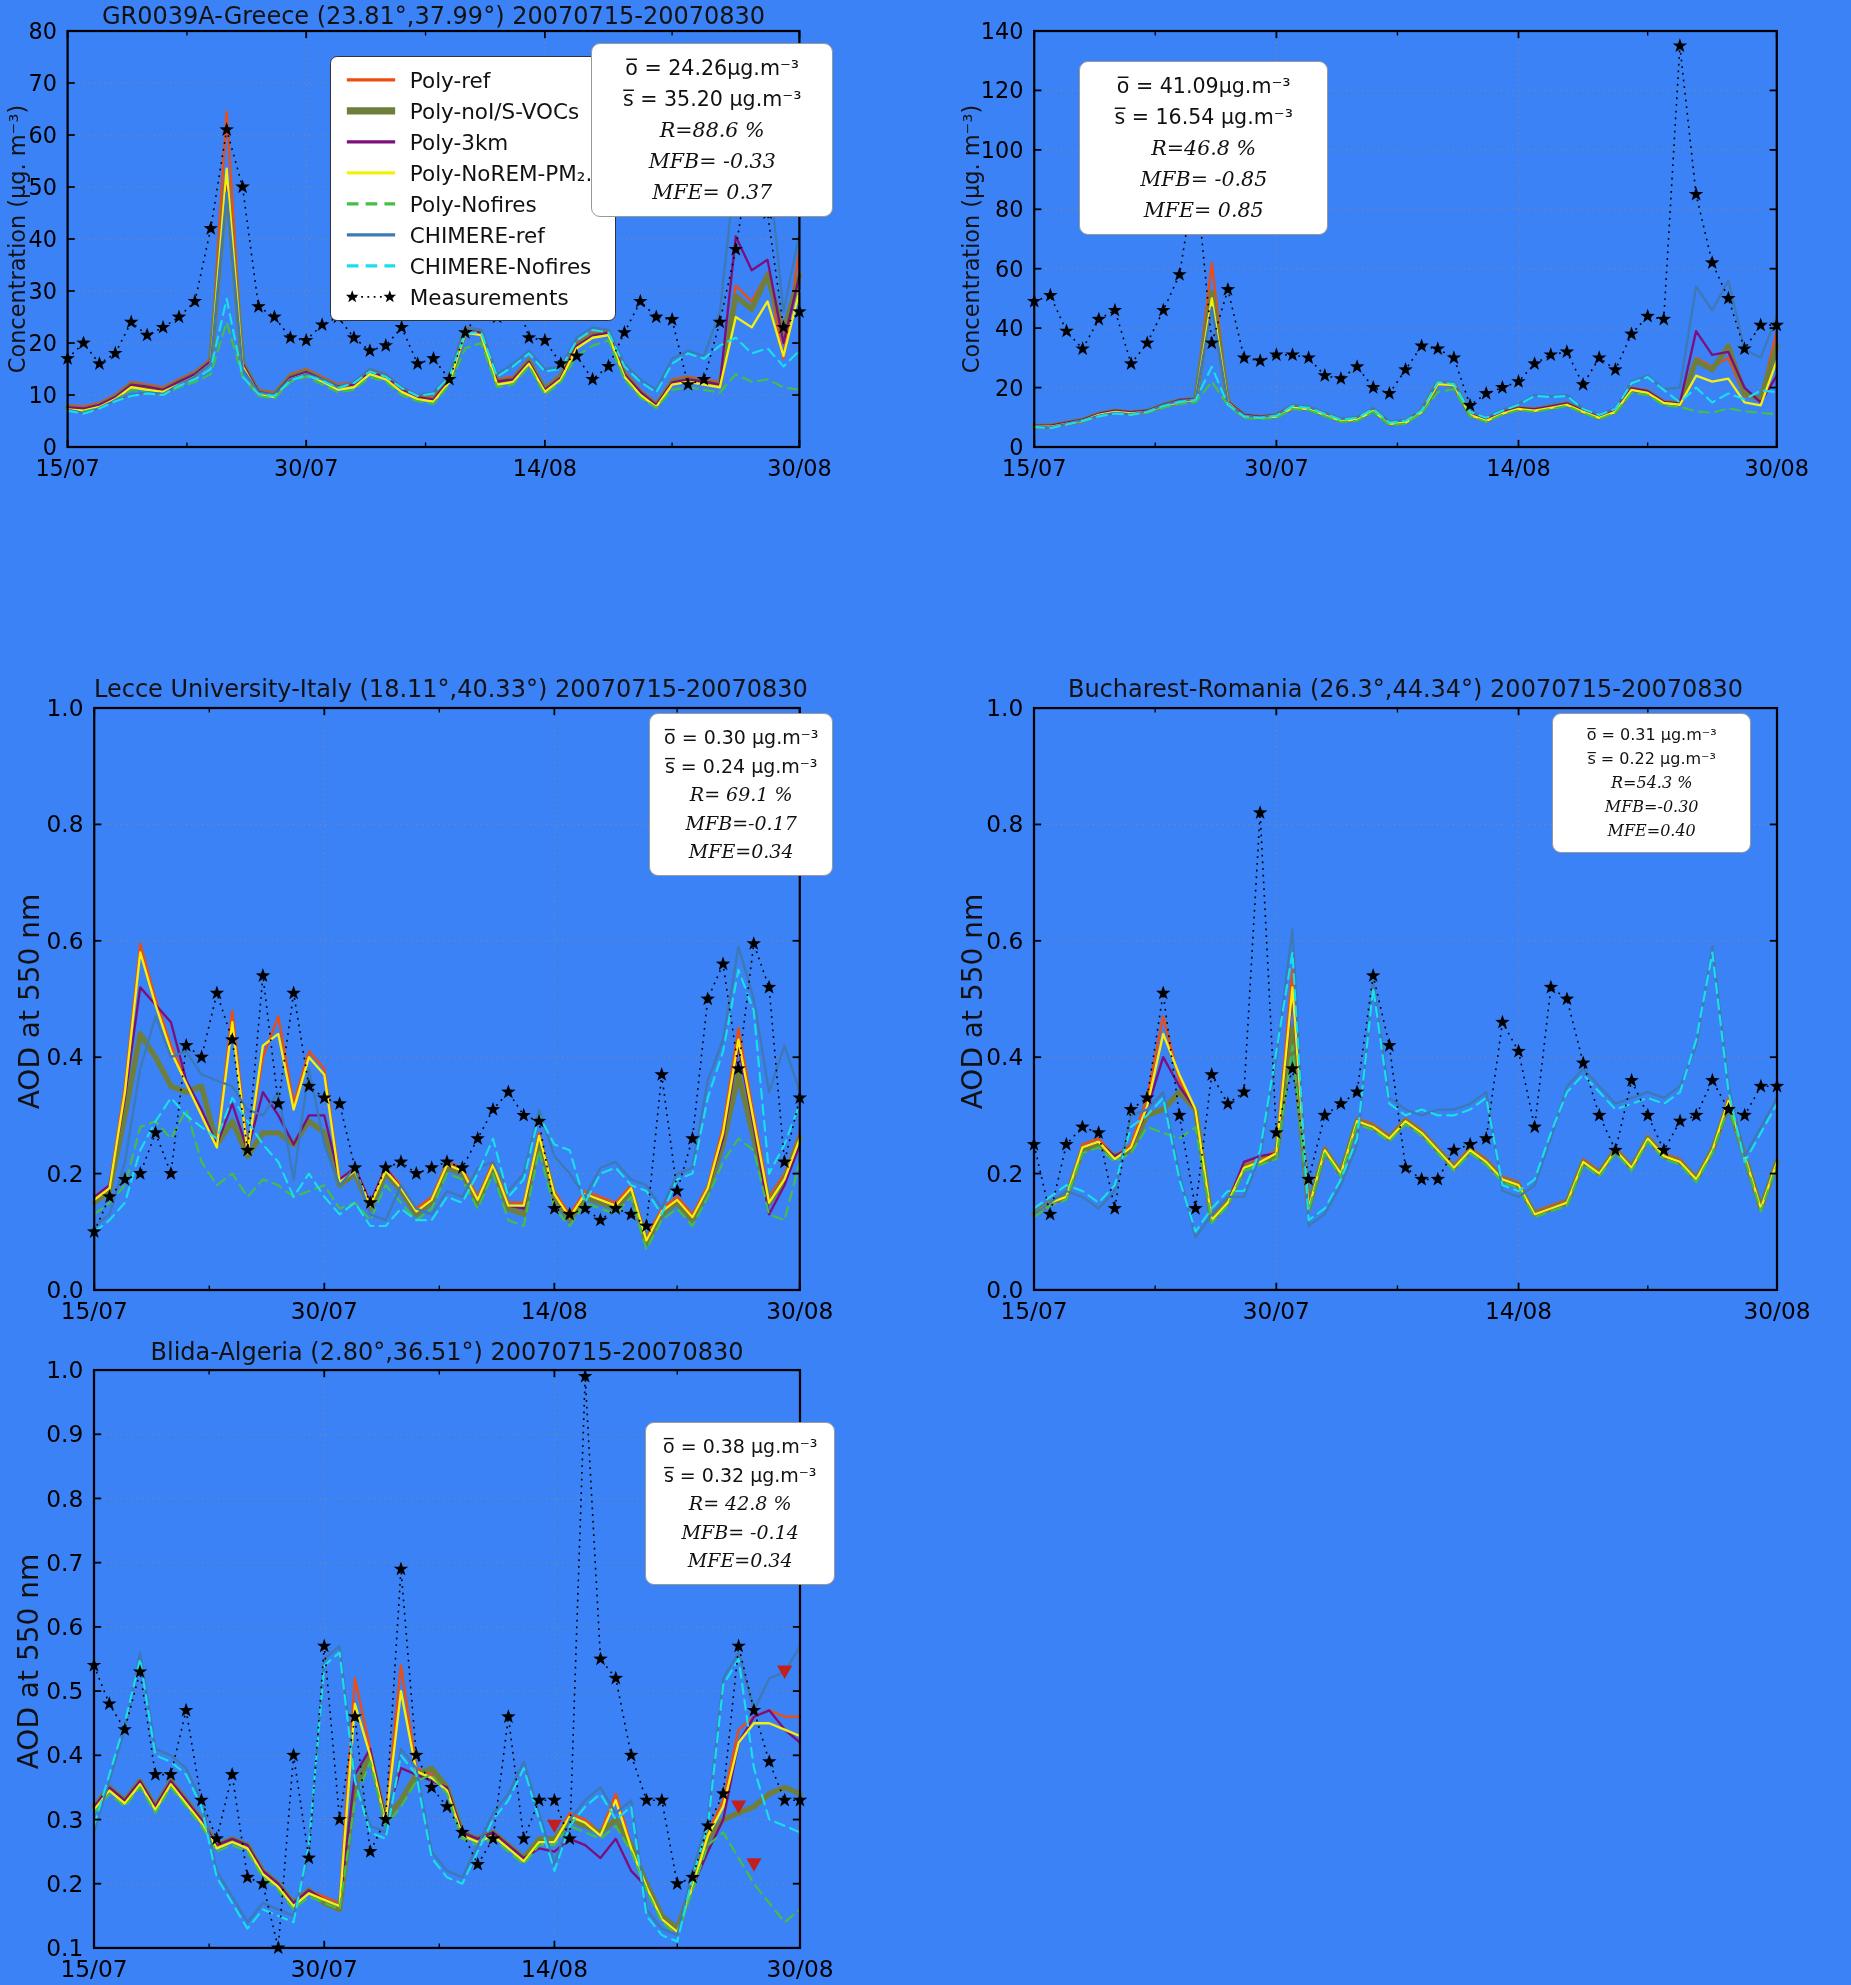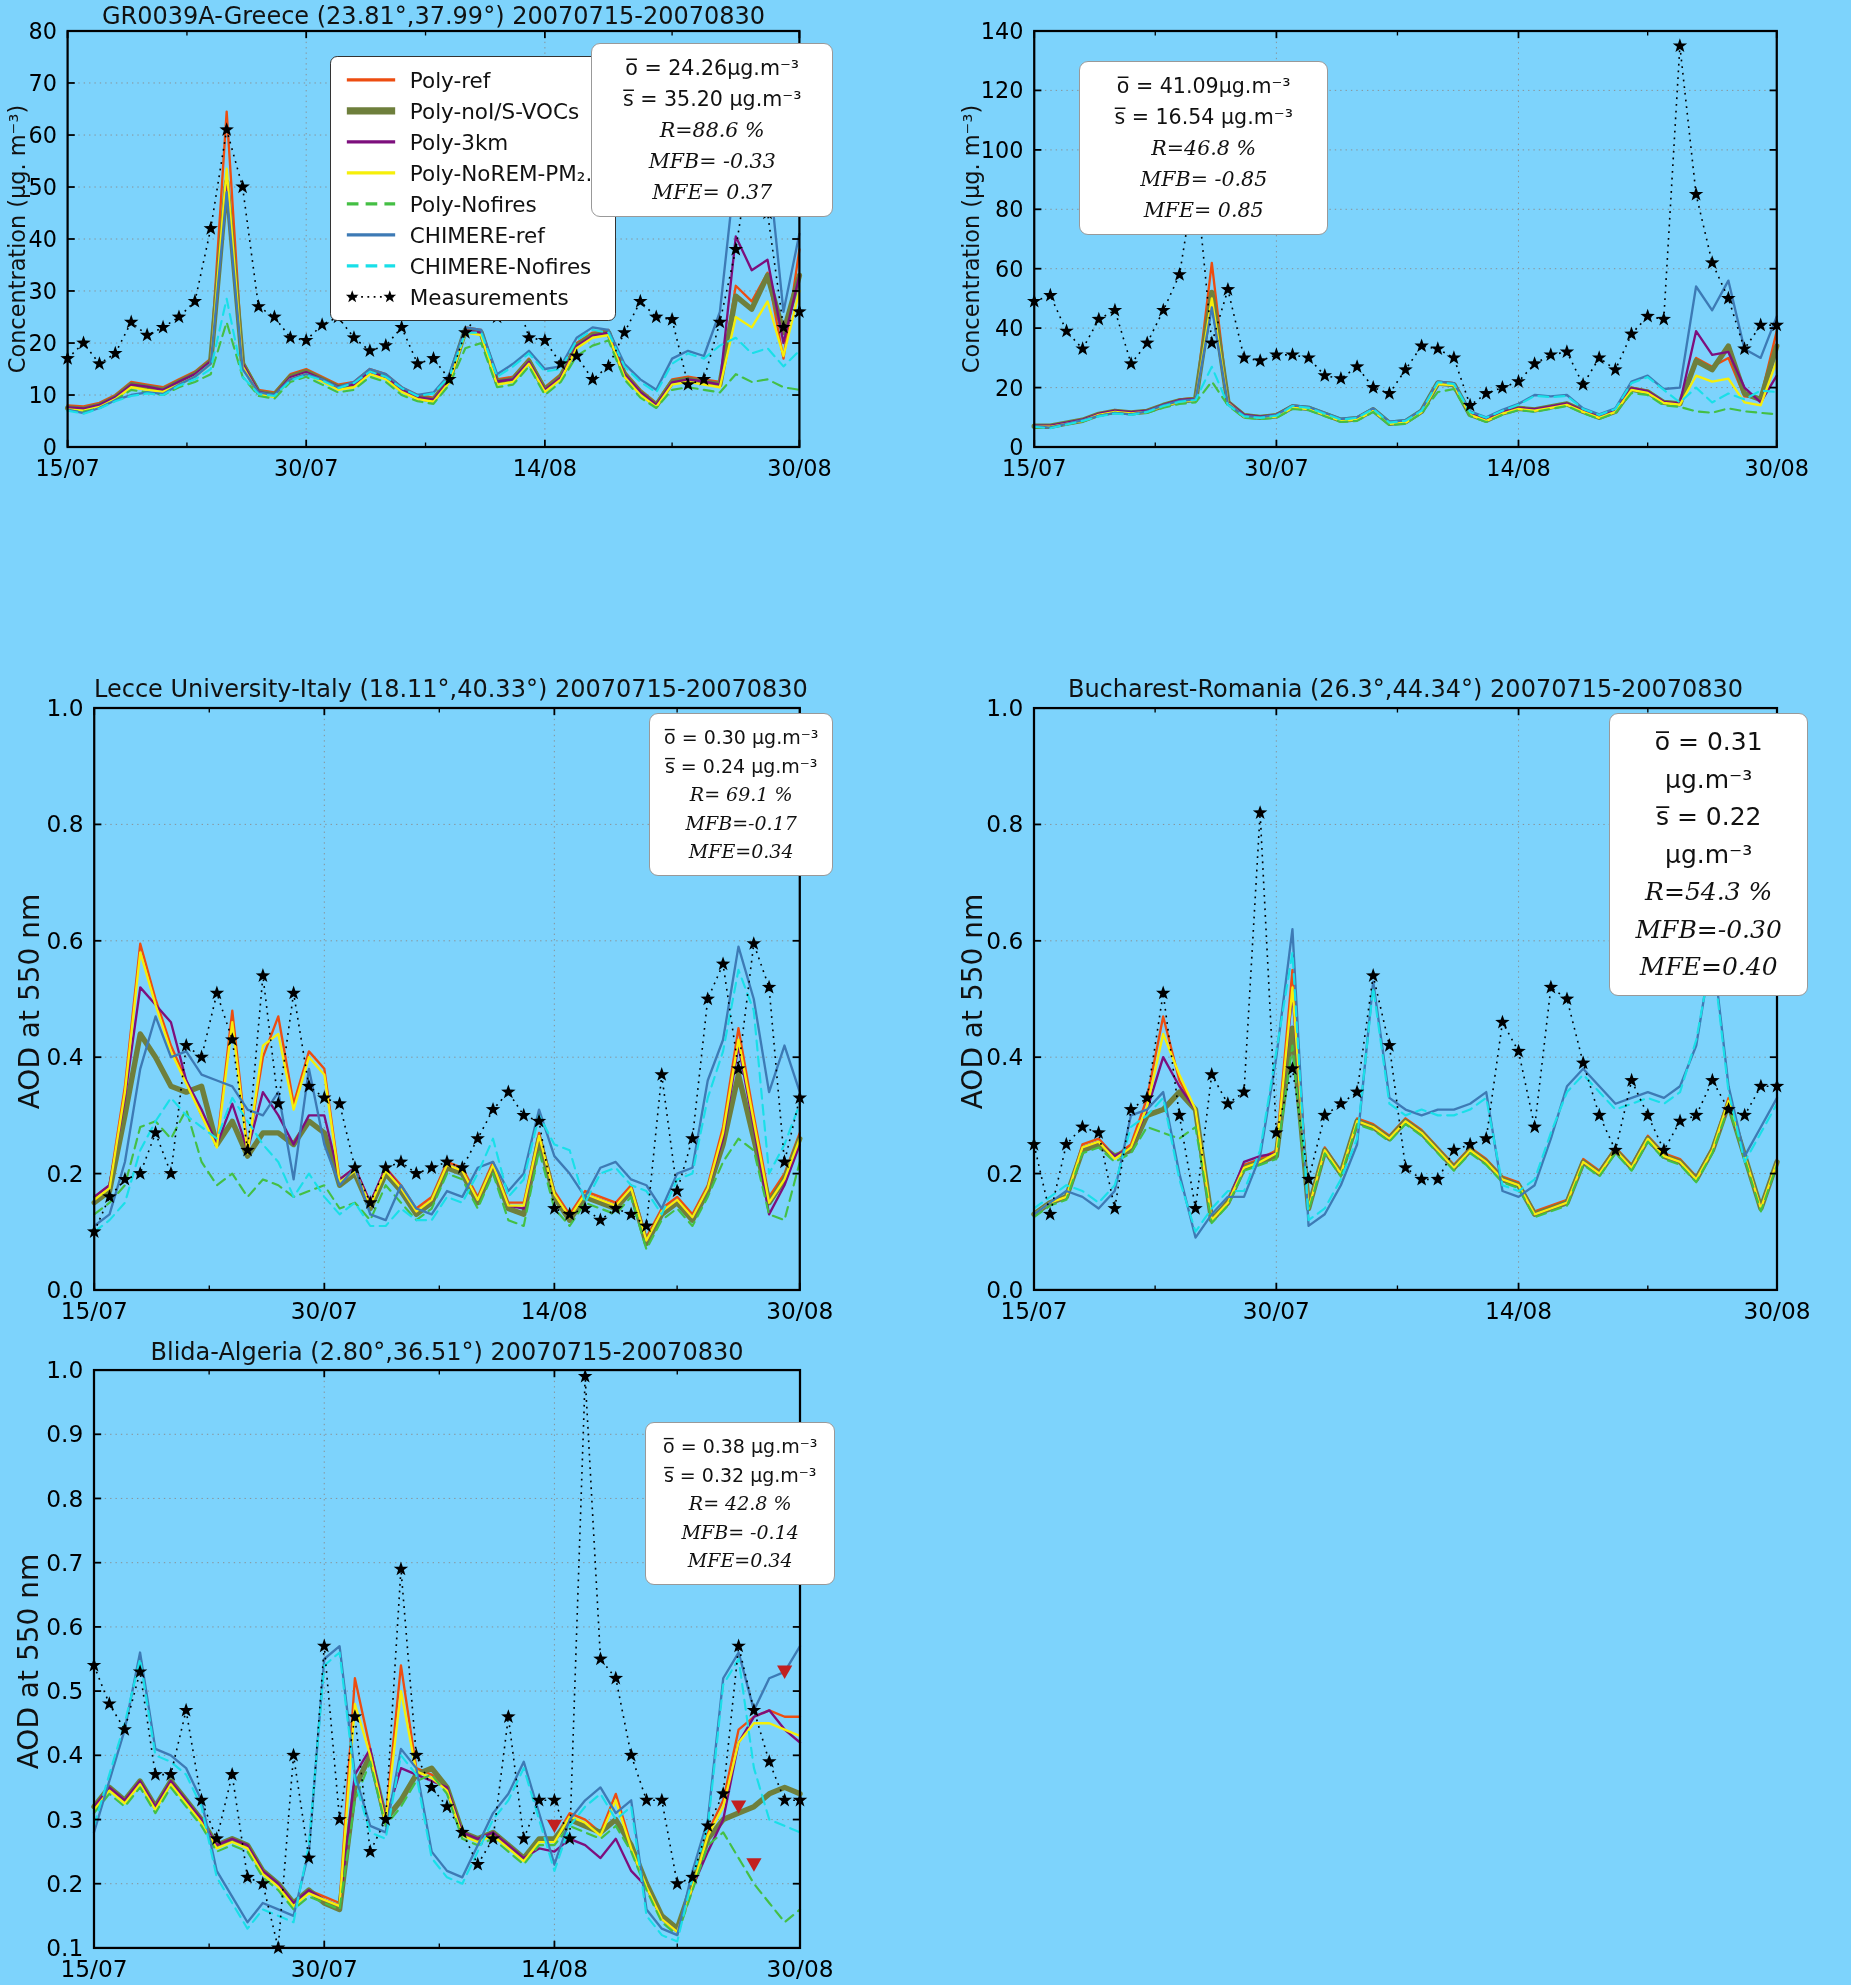--- a/index.html
+++ b/index.html
@@ -1,16 +1,16 @@
 <!DOCTYPE html>
 <html style="font-size:14.3px"><head>
 <meta charset="utf-8">
 <style>
   html,body{margin:0;padding:0;background:#fff;}
-  .page{position:relative;width:1851px;height:1986px;background:#7dd3fc;
+  .page{position:relative;width:1851px;height:1986px;background:#3b82f6;
         font-family:"DejaVu Sans",sans-serif;color:#111;overflow:hidden;}
   svg{overflow:visible;}
   svg text{font-family:"DejaVu Sans",sans-serif;fill:#000;}
   .plot{position:absolute;}
   #plot0{left:67px;top:31px}
   #plot1{left:1034px;top:31px}
   #plot2{left:94px;top:708px}
   #plot3{left:1034px;top:708px}
   #plot4{left:94px;top:1370px}
   .title{position:absolute;text-align:center;font-size:24px;white-space:nowrap;color:#111;}
@@ -24,21 +24,21 @@
   #yl1{width:416px;left:763px;top:226px}
   #yl2{width:582px;left:-262px;top:985px;font-size:28px}
   #yl3{width:582px;left:681px;top:985px;font-size:28px}
   #yl4{width:578px;left:-261px;top:1645px;font-size:28px}
   .stats{position:absolute;border:1.8px solid #999;border-radius:9px;background:#fff;
          text-align:center;padding:9px 10.7px;font-size:20.6px;line-height:1.5;z-index:6;}
   .stats div:nth-child(n+3){font-family:"DejaVu Serif",serif;font-style:italic;}
   #st0{left:591px;top:43px;width:219px}
   #st1{left:1079px;top:61px;width:226px}
   #st2{left:649px;top:713px;width:161px;font-size:19px}
-  #st3{left:1609px;top:713px;width:176px;font-size:25px}
+  #st3{left:1552px;top:713px;width:176px;font-size:16px}
   #st4{left:645px;top:1422px;width:167px;font-size:19px}
   .legend{position:absolute;left:330px;top:56px;display:flex;flex-direction:column;gap:6px;
           border:1.8px solid #333;border-radius:7.2px;background:#fff;padding:10.7px 14.3px;z-index:5;}
   .lrow{display:flex;align-items:center;gap:12.5px;font-size:21.5px;white-space:nowrap;}
 </style>
 </head>
 <body>
 
 <div class="page">
 

